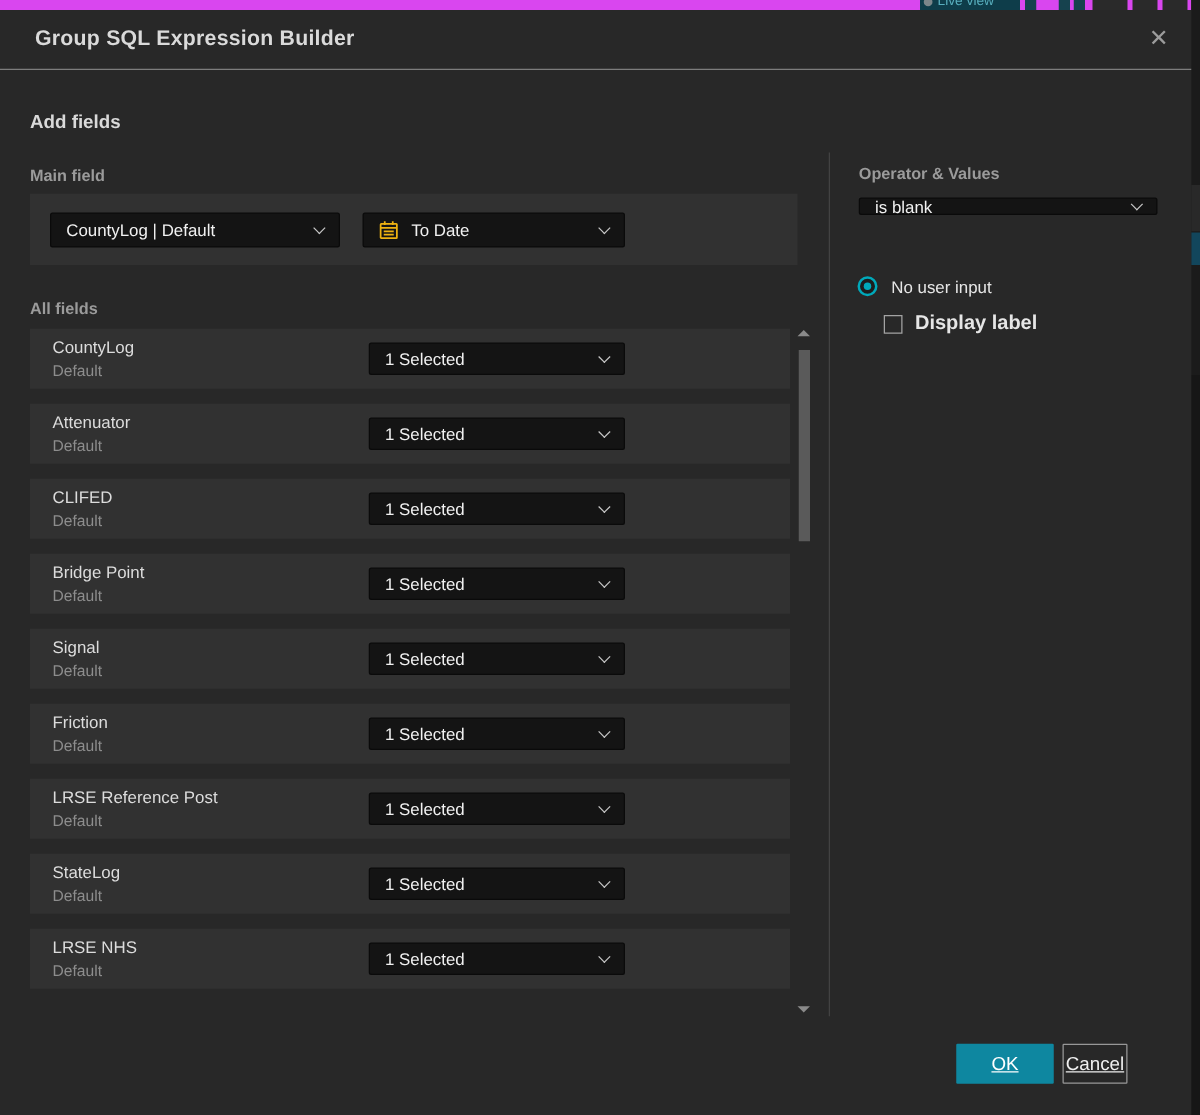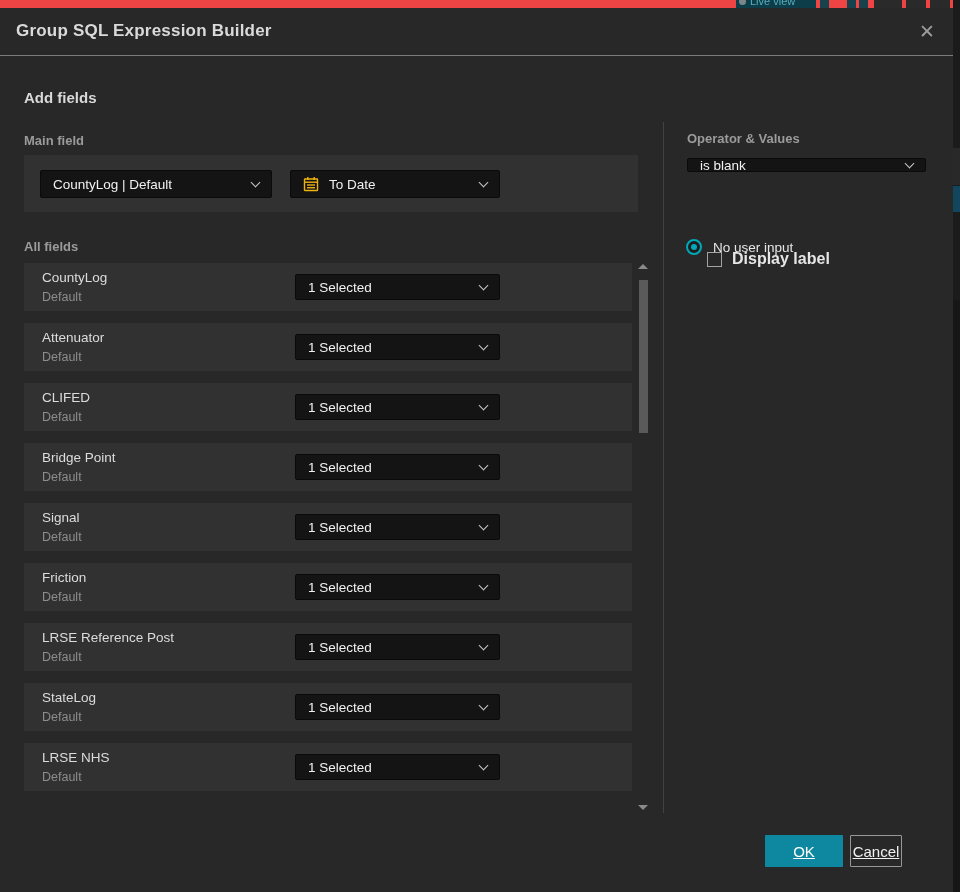--- a/index.html
+++ b/index.html
@@ -10,21 +10,21 @@
     position: relative;
     width: 960px;
     height: 892px;
     overflow: hidden;
     background: #272727;
   }
 
   
   .bg-top-strip {
     position: absolute; left: 0; top: 0; width: 953px; height: 8px;
-    background: #ef4444; overflow: hidden;
+    background: #d946ef; overflow: hidden;
   }
   .bg-frag { position: absolute; top: 0; height: 8px; }
   .live-view-frag {
     left: 736px; width: 80px; background: #0e3d4a;
     color: #58aebd; font-size: 11px; line-height: 11px;
     overflow: hidden; white-space: nowrap; padding-left: 14px;
   }
   .live-view-frag .txt { position: absolute; top: -4px; left: 14px; }
   .live-view-dot {
     position: absolute; left: 3px; top: -2px; width: 7px; height: 7px;
@@ -50,21 +50,21 @@
   
   .dialog {
     position: absolute; left: 0; top: 8px; width: 953px; height: 884px;
     background: #282828;
   }
   .dialog-header {
     position: absolute; left: 0; top: 0; width: 100%; height: 48px;
     border-bottom: 1px solid #7d7d7d;
   }
   .dialog-title {
-    position: absolute; left: 16px; top: 13px;
+    position: absolute; left: 28px; top: 13px;
     font-size: 17px; font-weight: 600; color: #dadada; letter-spacing: 0.2px;
   }
   .close-btn {
     position: absolute; right: 13px; top: 10px; width: 26px; height: 26px;
     display: flex; align-items: center; justify-content: center;
     color: #9c9c9c; font-size: 19px; cursor: pointer; font-weight: 300;
   }
 
   .section-heading {
     position: absolute; left: 24px; top: 81px;
@@ -140,21 +140,21 @@
 
   
   .v-divider {
     position: absolute; left: 663px; top: 114px; width: 1px; height: 691px;
     background: #424242;
   }
 
   
   .dd-operator { left: 687px; top: 150px; width: 239px; height: 14px; }
 
-  .radio-row { position: absolute; left: 686px; top: 231px; display: flex; align-items: center; cursor: pointer; }
+  .radio-row { position: absolute; left: 686px; top: 213px; display: flex; align-items: center; cursor: pointer; }
   .radio-outer {
     width: 16px; height: 16px; border-radius: 50%;
     border: 2.5px solid #00a9ba; background: #1d1d1d;
     display: flex; align-items: center; justify-content: center;
   }
   .radio-dot { width: 6px; height: 6px; border-radius: 50%; background: #00a9ba; }
   .radio-label { margin-left: 11px; font-size: 13.5px; color: #e6e6e6; }
 
   .checkbox-row { position: absolute; left: 707px; top: 242px; display: flex; align-items: center; cursor: pointer; }
   .checkbox-box {

